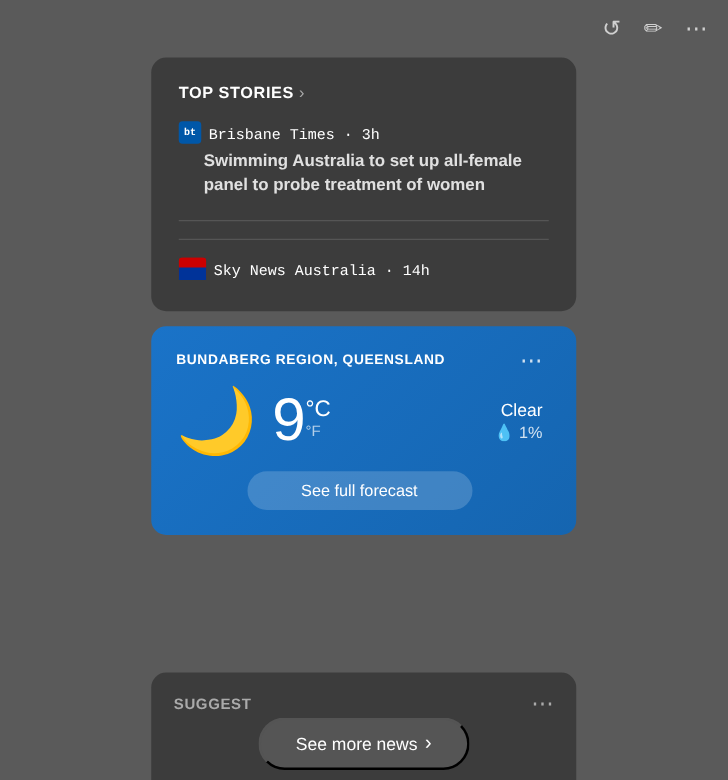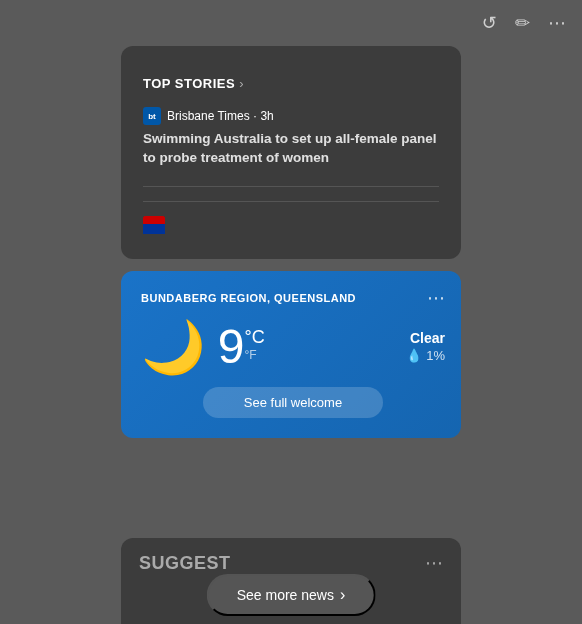--- a/index.html
+++ b/index.html
@@ -40,21 +40,20 @@
       background-color: #3c3c3c;
       border-radius: 12px;
       padding: 20px 22px;
       width: 340px;
     }
     .top-stories-header {
       display: flex;
       align-items: flex-end;
       gap: 4px;
       margin-bottom: 16px;
-      margin-top: 10px;
     }
     .top-stories-title {
       color: #ffffff;
       font-size: 13px;
       font-weight: 600;
       letter-spacing: 0.5px;
       text-transform: uppercase;
     }
     .top-stories-chevron {
       color: #aaaaaa;
@@ -62,23 +61,24 @@
     }
 
     .news-item {
       margin-bottom: 18px;
     }
     .news-item:last-child {
       margin-bottom: 0;
     }
     .news-source-row {
       display: flex;
-      align-items: center;
+      align-items: flex-end;
       gap: 6px;
       margin-bottom: 5px;
+      font-family: Liberation Mono, monospace;
     }
     .source-logo {
       width: 18px;
       height: 18px;
       border-radius: 3px;
       display: flex;
       align-items: center;
       justify-content: center;
       font-size: 9px;
       font-weight: bold;
@@ -97,33 +97,34 @@
     }
     .source-name {
       color: #ffffff;
       font-size: 12px;
     }
     .news-headline {
       color: #e0e0e0;
       font-size: 13.5px;
       font-weight: 600;
       line-height: 1.4;
+      margin-left: 20px;
     }
 
     .divider {
       border: none;
       border-top: 1px solid #555;
       margin: 14px 0;
     }
 
     
     .weather-card {
       background: linear-gradient(135deg, #1a73c8 0%, #1565b0 100%);
       border-radius: 12px;
-      padding: 16px 16px 20px 20px;
+      padding: 16px 27px 20px 20px;
       width: 340px;
       position: relative;
     }
     .weather-header {
       display: flex;
       justify-content: space-between;
       align-items: center;
       margin-bottom: 12px;
     }
     .weather-location {
@@ -175,21 +176,21 @@
     .temp-f {
       color: #ffffffaa;
       font-size: 12px;
     }
     .weather-right {
       text-align: right;
     }
     .weather-desc {
       color: #ffffff;
       font-size: 14px;
-      font-weight: 700;
+      font-weight: 400;
       text-align: right;
     }
     .weather-rain {
       color: #ffffffcc;
       font-size: 13px;
       margin-top: 2px;
     }
     .rain-drop {
       color: #87ceeb;
     }
@@ -201,21 +202,21 @@
       border-radius: 20px;
       color: #ffffff;
       font-size: 13px;
       padding: 8px 28px;
       cursor: pointer;
       text-align: center;
       width: 180px;
     }
     .suggested-label {
       color: #aaaaaa;
-      font-size: 18px;
+      font-size: 12px;
       font-weight: 600;
       letter-spacing: 0.5px;
       text-transform: uppercase;
     }
     .bottom-section {
       width: 340px;
       position: absolute;
       bottom: 0;
       left: 50%;
       transform: translateX(-50%);
@@ -281,20 +282,23 @@
     <div class="news-item">
       <div class="news-source-row">
         <div class="source-logo" style="width:22px;height:18px;">
           <svg width="22" height="18" viewBox="0 0 22 18">
             <rect width="22" height="18" rx="3" fill="#cc0000"></rect>
             <rect y="9" width="22" height="9" rx="0" fill="#003399"></rect>
             <rect y="0" width="22" height="9" rx="3" fill="#cc0000"></rect>
             <rect y="8" width="22" height="2" fill="#003399"></rect>
           </svg>
         </div>
+        <span class="source-name">
+          <span>Sky News Australia</span> · <span>14h</span>
+        </span>
       </div>
     </div>
   </div>
 
   <div class="weather-card">
     <div class="weather-header">
       <span class="weather-location">BUNDABERG REGION, QUEENSLAND</span>
       <span class="weather-dots">⋯</span>
     </div>
     <div class="weather-main">
@@ -309,21 +313,21 @@
         </div>
       </div>
       <div class="weather-right">
         <div class="weather-desc">Clear</div>
         <div class="weather-rain">
           <span class="rain-drop">💧</span>
           <span>1%</span>
         </div>
       </div>
     </div>
-    <button class="forecast-btn">See full welcome</button>
+    <button class="forecast-btn">See full forecast</button>
   </div>
 
 </div>
 
 <div class="bottom-section">
   <div class="suggested-row">
     <span class="suggested-label">SUGGEST</span>
     <span style="color:#aaa;font-size:18px;cursor:pointer;">⋯</span>
   </div>
   <button class="see-more-overlay">

